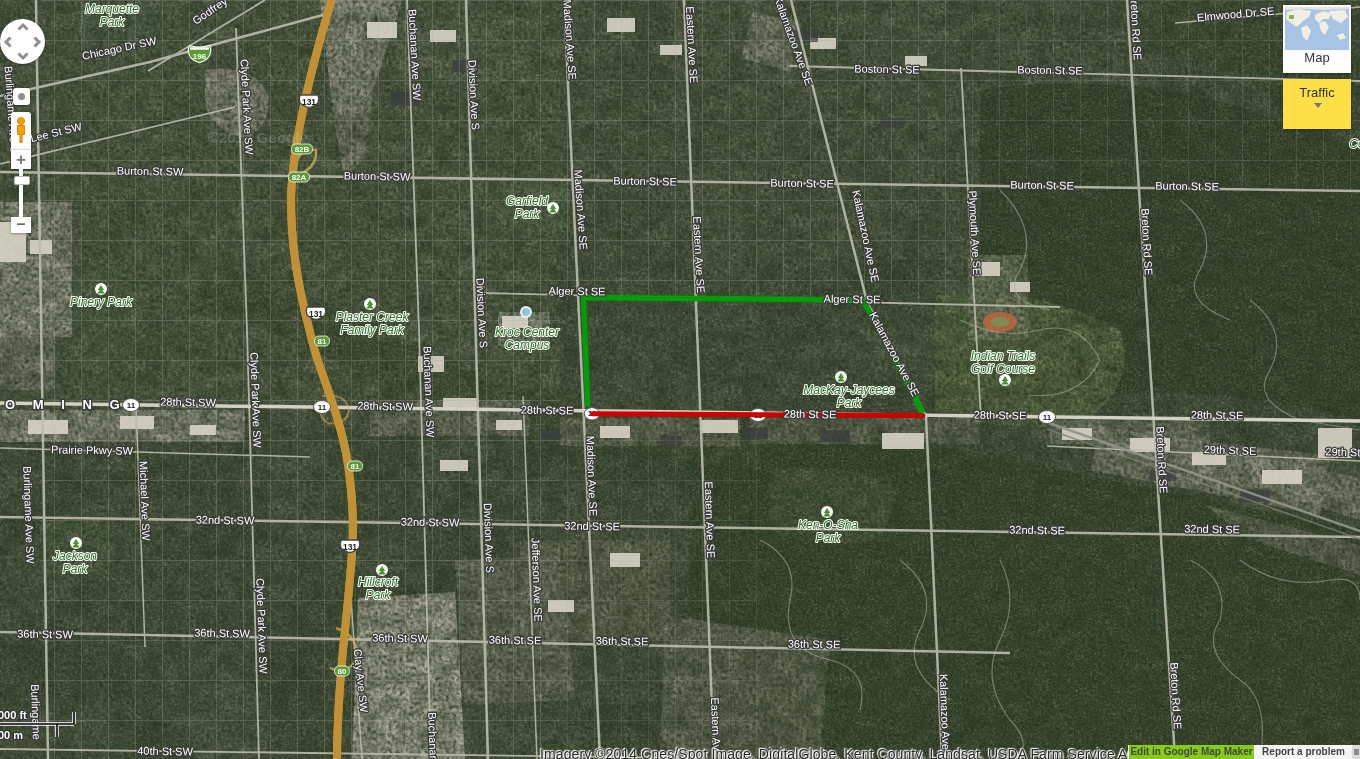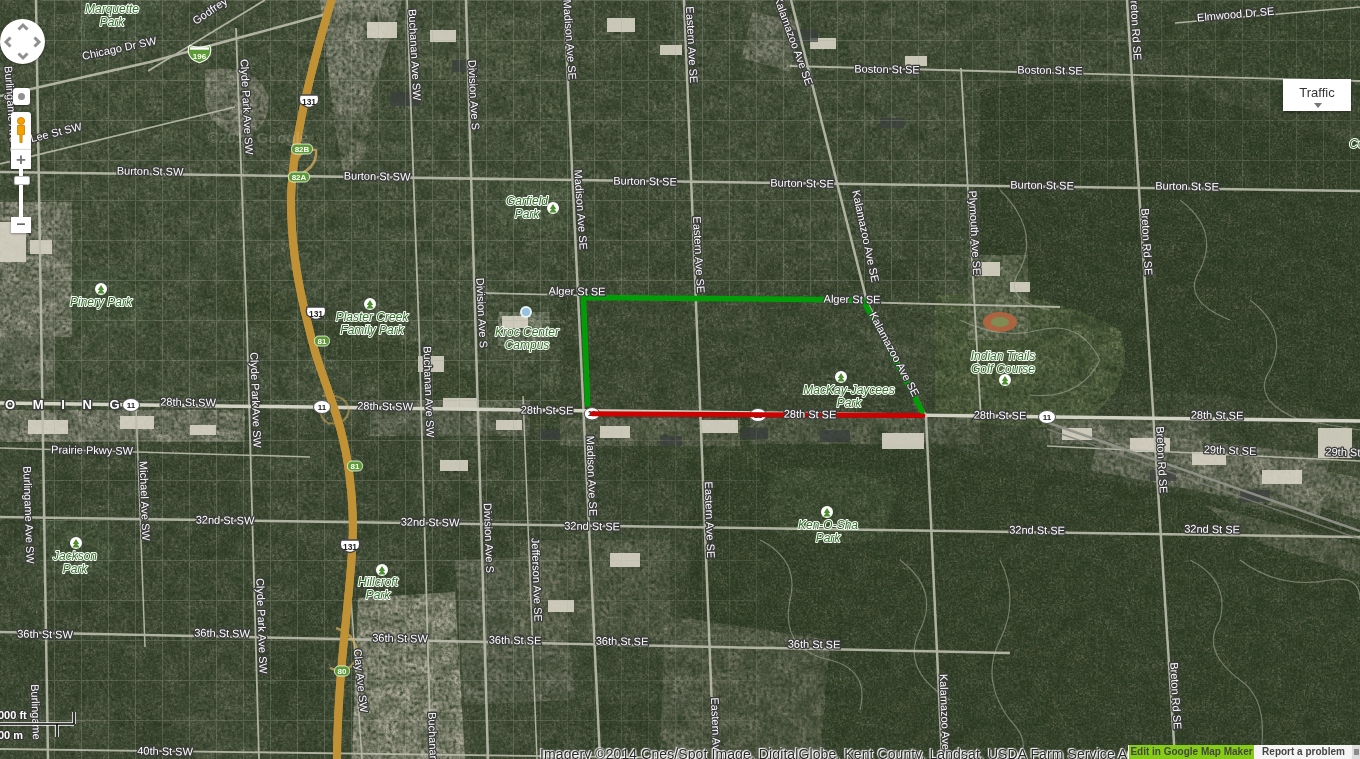--- a/index.html
+++ b/index.html
@@ -583,22 +583,38 @@
 </div>
 
 <div style="position:absolute;left:11px;top:149px;width:20px;height:19px;background:#fff;border-top:1px solid #ddd;box-shadow:0 1px 2px rgba(0,0,0,.35);color:#777;font-size:17px;font-weight:bold;text-align:center;line-height:19px;">+</div>
 
 <div style="position:absolute;left:19px;top:168px;width:4px;height:50px;background:#fff;box-shadow:0 1px 2px rgba(0,0,0,.3);"></div>
 
 <div style="position:absolute;left:14px;top:176px;width:14px;height:7px;background:#fff;border:1px solid #bbb;border-radius:2px;"></div>
 
 <div style="position:absolute;left:11px;top:217px;width:20px;height:16px;background:#fff;box-shadow:0 1px 2px rgba(0,0,0,.35);color:#666;font-size:16px;font-weight:bold;text-align:center;line-height:14px;">–</div>
 
-
-<div style="position:absolute;left:1283px;top:79px;width:68px;height:32px;background:#ffffff;box-shadow:0 1px 3px rgba(0,0,0,.4);">
+<div style="position:absolute;left:1283px;top:5px;width:68px;height:68px;background:#fff;box-shadow:0 1px 3px rgba(0,0,0,.4);">
+<svg width="64" height="43" viewBox="0 0 64 43" style="position:absolute;left:2px;top:2px;">
+<rect width="64" height="43" fill="#a8c4e4"></rect>
+<g fill="#f1eee4">
+<path d="M2,5 L14,2 L26,4 L24,10 L18,14 L12,20 L6,16 L1,12 Z"></path>
+<path d="M16,21 L22,18 L26,24 L22,34 L18,30 Z"></path>
+<path d="M30,8 L38,4 L46,6 L44,12 L38,12 L34,16 L30,12 Z"></path>
+<path d="M34,16 L40,14 L44,20 L40,28 L36,24 Z"></path>
+<path d="M44,4 L60,3 L63,10 L56,16 L48,12 Z"></path>
+<path d="M52,28 L58,26 L61,31 L55,33 Z"></path>
+<path d="M0,0 L64,0 L64,2 L40,3 L20,2 L0,3 Z" opacity="0.8"></path>
+</g>
+<rect x="4" y="8" width="5" height="4" fill="#8fae53"></rect>
+</svg>
+<div style="position:absolute;left:0;top:45px;width:68px;text-align:center;font-size:13px;color:#333;">Map</div>
+</div>
+
+<div style="position:absolute;left:1283px;top:79px;width:68px;height:50px;background:#fde047;box-shadow:0 1px 3px rgba(0,0,0,.4);">
 <div style="width:68px;text-align:center;font-size:13px;color:#333;margin-top:6px;">Traffic</div>
 <div style="position:absolute;left:31px;top:24px;width:0;height:0;border-left:4px solid transparent;border-right:4px solid transparent;border-top:5px solid #777;"></div>
 </div>
 
 <svg style="position:absolute;left:0;top:700px;" width="90" height="45" viewBox="0 0 90 45">
 <g stroke="#fff" stroke-width="3.5" fill="none">
 <path d="M-2,24 H74 M74,12 V24 M57,24 V37"></path>
 </g>
 <g stroke="#000" stroke-width="1.6" fill="none">
 <path d="M-2,24 H74 M74,12 V24 M57,24 V37"></path>

